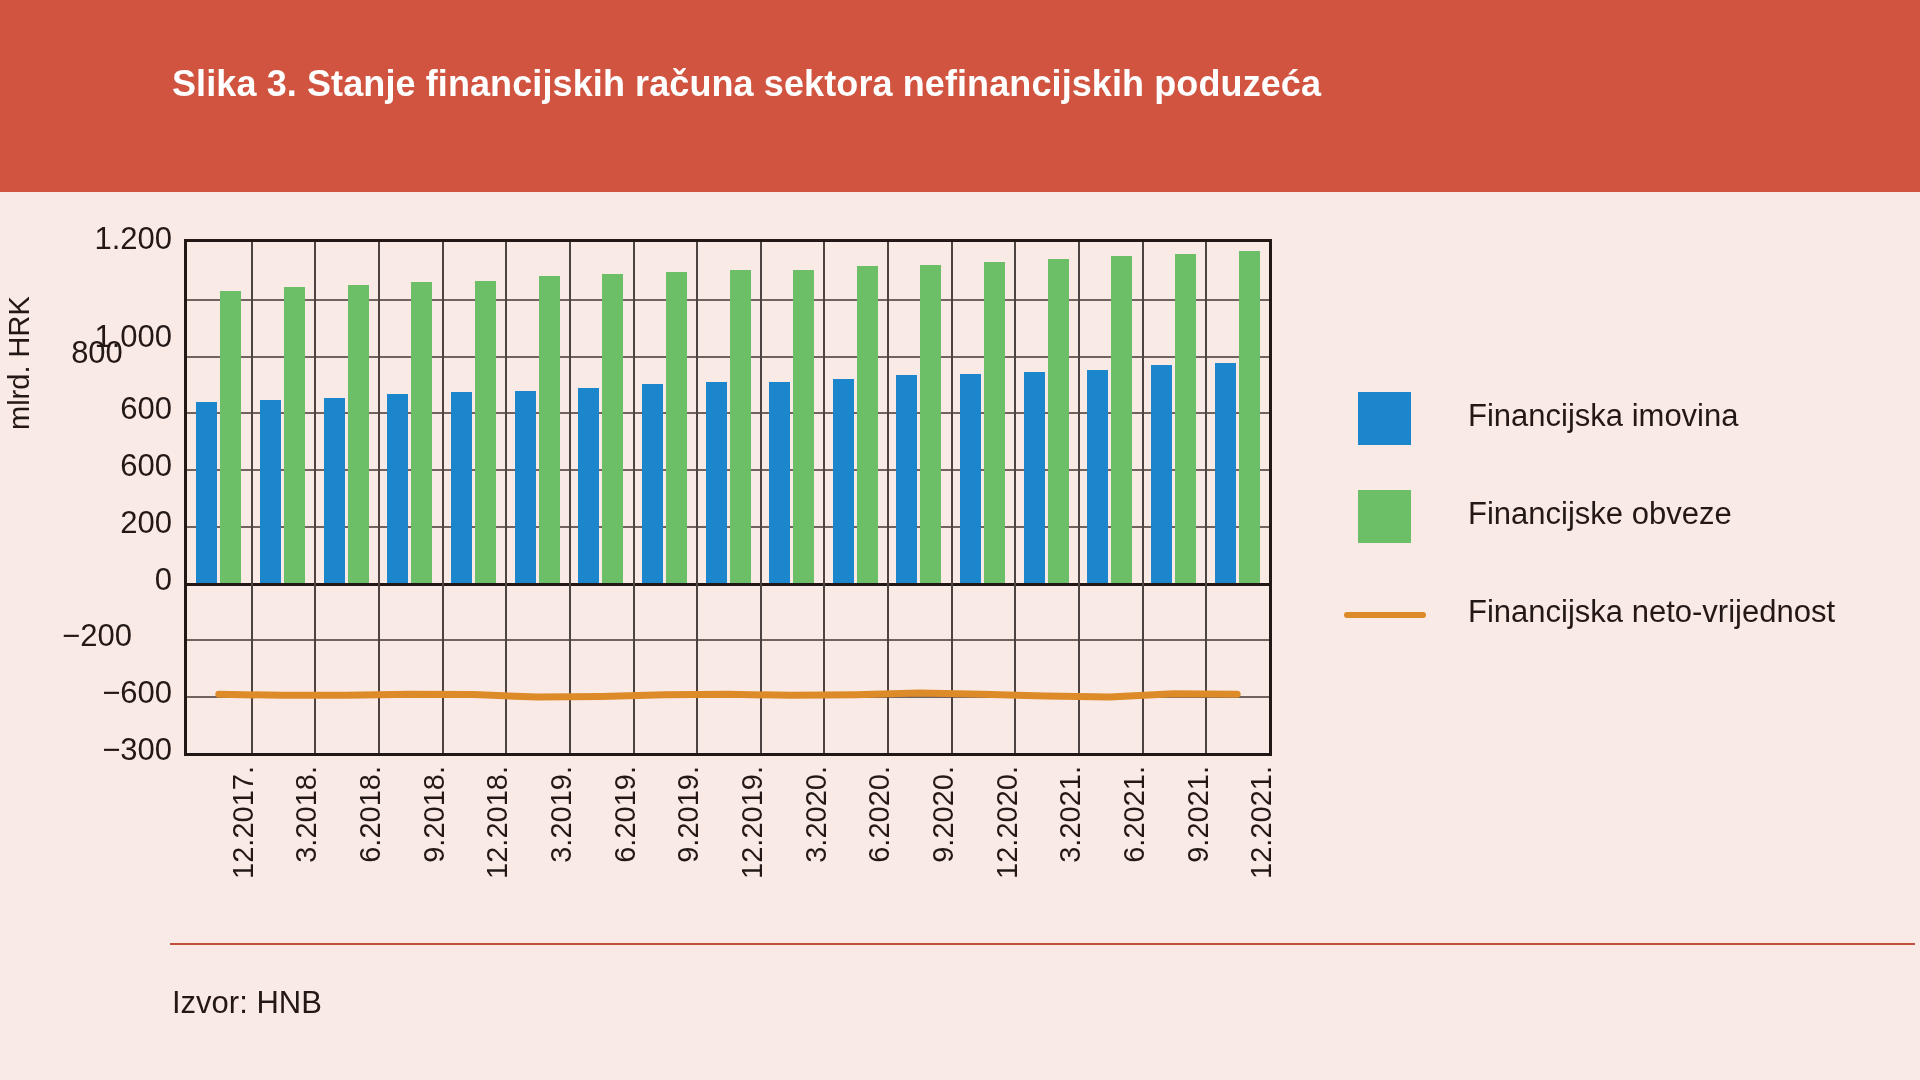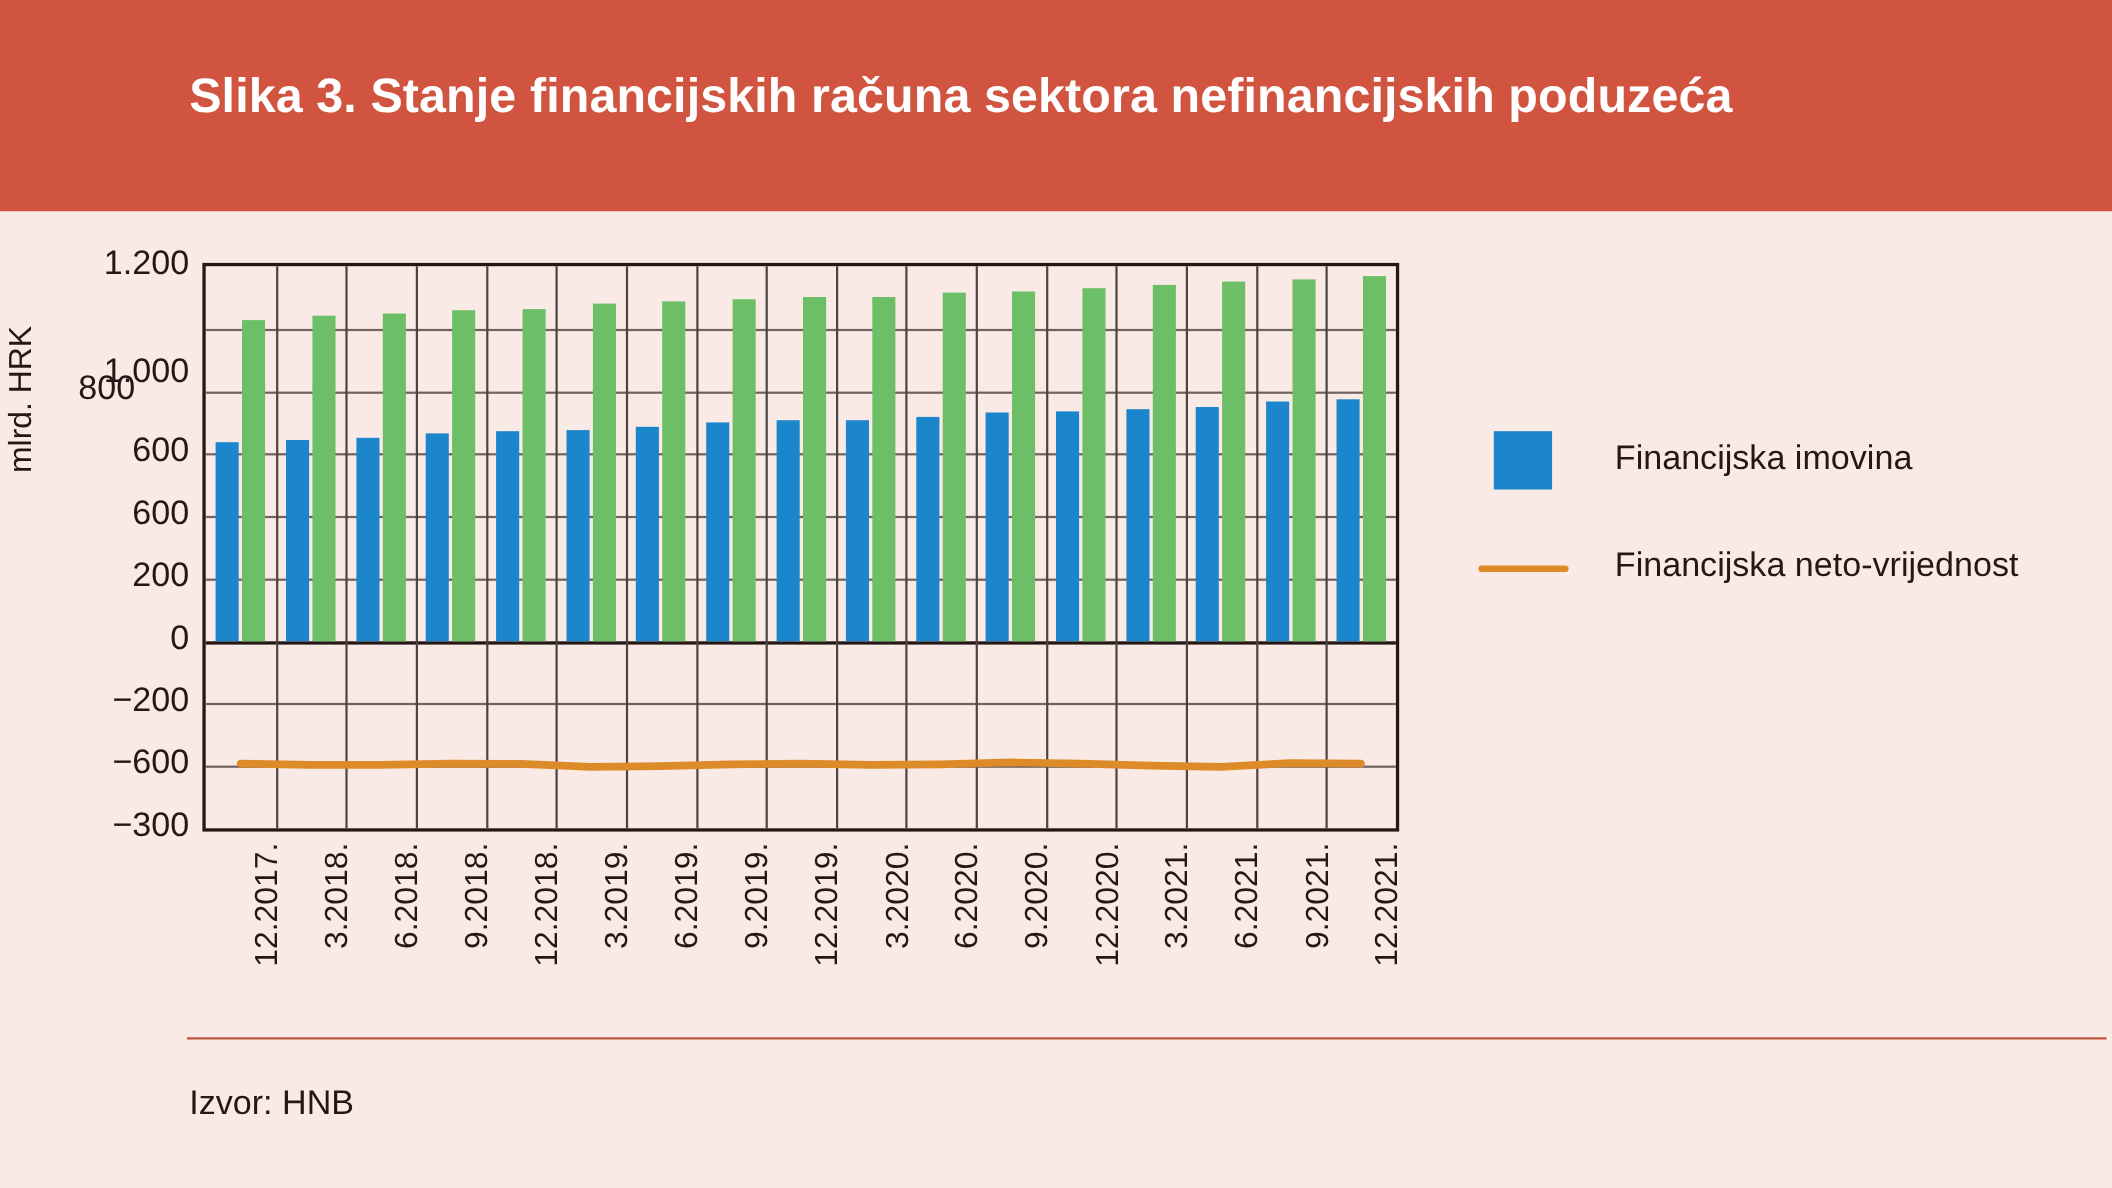--- a/index.html
+++ b/index.html
@@ -11,21 +11,21 @@
   }
   #root { position:relative; width:1920px; height:1080px; }
 
   
   .title-band{
     position:absolute; left:0; top:0; width:1920px; height:192px;
     background:#d0543f;
   }
   .title-text{
     position:absolute; left:172px; top:63px;
-    font-size:44px; font-weight:bold; color:#ffffff;
+    font-size:36px; font-weight:bold; color:#ffffff;
     letter-spacing:.1px; white-space:nowrap;
   }
 
   
   .plot{
     position:absolute; left:184px; top:239px;
     width:1088px; height:517px;
     border:3px solid #231815;
     box-sizing:border-box;
     background:transparent;
@@ -101,21 +101,21 @@
 
   <div class="yaxis-title">mlrd. HRK</div>
   <div class="ytick-wrap" id="ytick-wrap">
       <div class="ytick" style="top: -16px;">1.200</div>
       <div class="ytick" style="top: 40.7778px; margin-top: 41px;">1.000</div>
       <div class="ytick" style="top: 97.5556px; text-align: center;">800</div>
       <div class="ytick" style="top: 154.333px;">600</div>
       <div class="ytick" style="top: 211.111px;">600</div>
       <div class="ytick" style="top: 267.889px;">200</div>
       <div class="ytick" style="top: 324.667px;">0</div>
-      <div class="ytick" style="top: 381.444px;">−200</div>
+      <div class="ytick" style="top: 381.444px; text-align: center;">−200</div>
       <div class="ytick" style="top: 438.222px;">−600</div>
       <div class="ytick" style="top: 495px;">−300</div>
     </div>
 
   <div class="plot" id="plot">
     <div class="bars-layer" id="grid-layer">
         <div class="gridline" style="top: 56.7778px;"></div>
         <div class="gridline" style="top: 113.556px;"></div>
         <div class="gridline" style="top: 170.333px;"></div>
         <div class="gridline" style="top: 227.111px;"></div>
@@ -200,20 +200,24 @@
       <div class="xtick" style="left: 997.529px;">9.2021.</div>
       <div class="xtick" style="left: 1061.18px;">12.2021.</div>
     </div>
 
   <div class="legend" id="legend">
       <div class="legend-row">
         <div class="swatch" style="background: rgb(27, 134, 203);"></div>
         <div class="legend-label">Financijska imovina</div>
       </div>
       <div class="legend-row">
+        <div class="swatch" style="background: rgb(109, 191, 103);"></div>
+        <div class="legend-label">Financijske obveze</div>
+      </div>
+      <div class="legend-row">
         <div class="swatch line" style="background: rgb(221, 139, 40);"></div>
         <div class="legend-label">Financijska neto-vrijednost</div>
       </div>
     </div>
 
   <div class="rule" style="border-top-color: rgb(192, 80, 60);"></div>
   <div class="source">Izvor: HNB</div>
 </div>
 
 </body></html>

